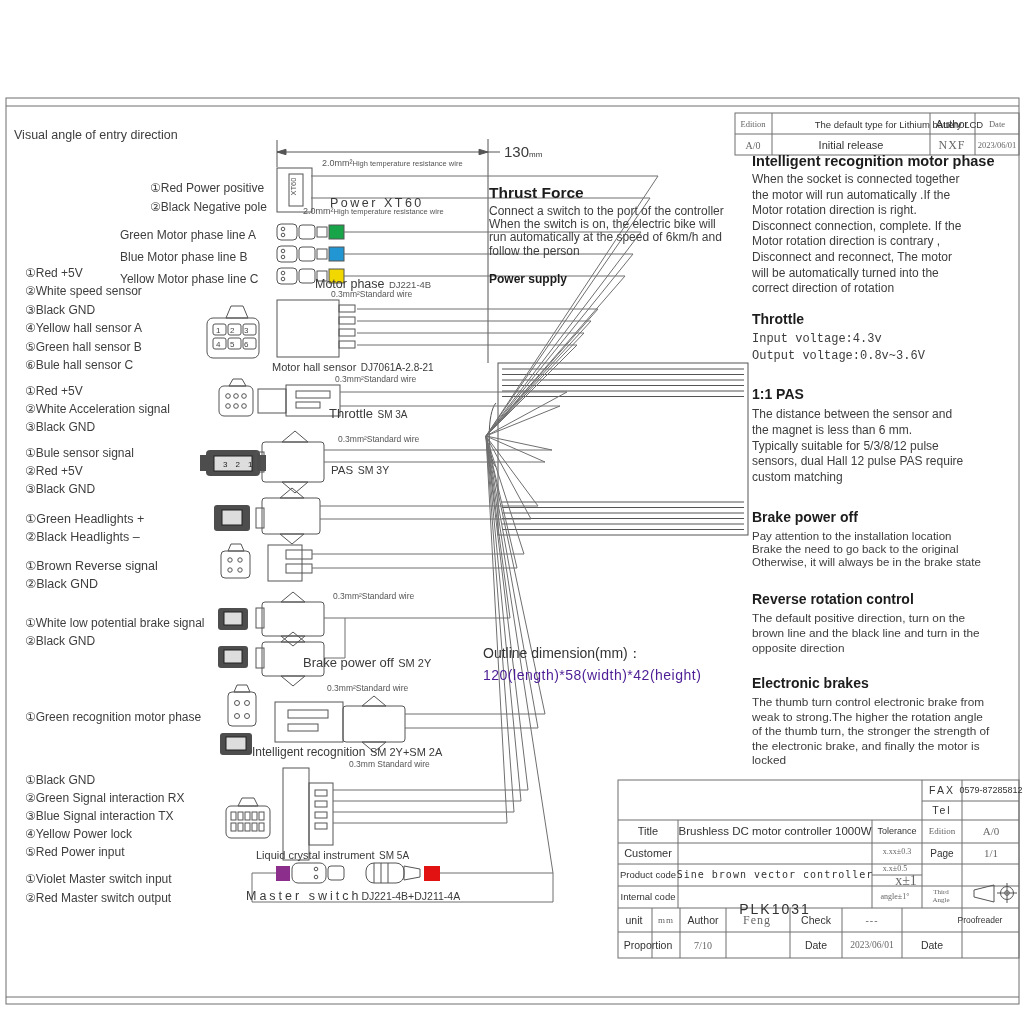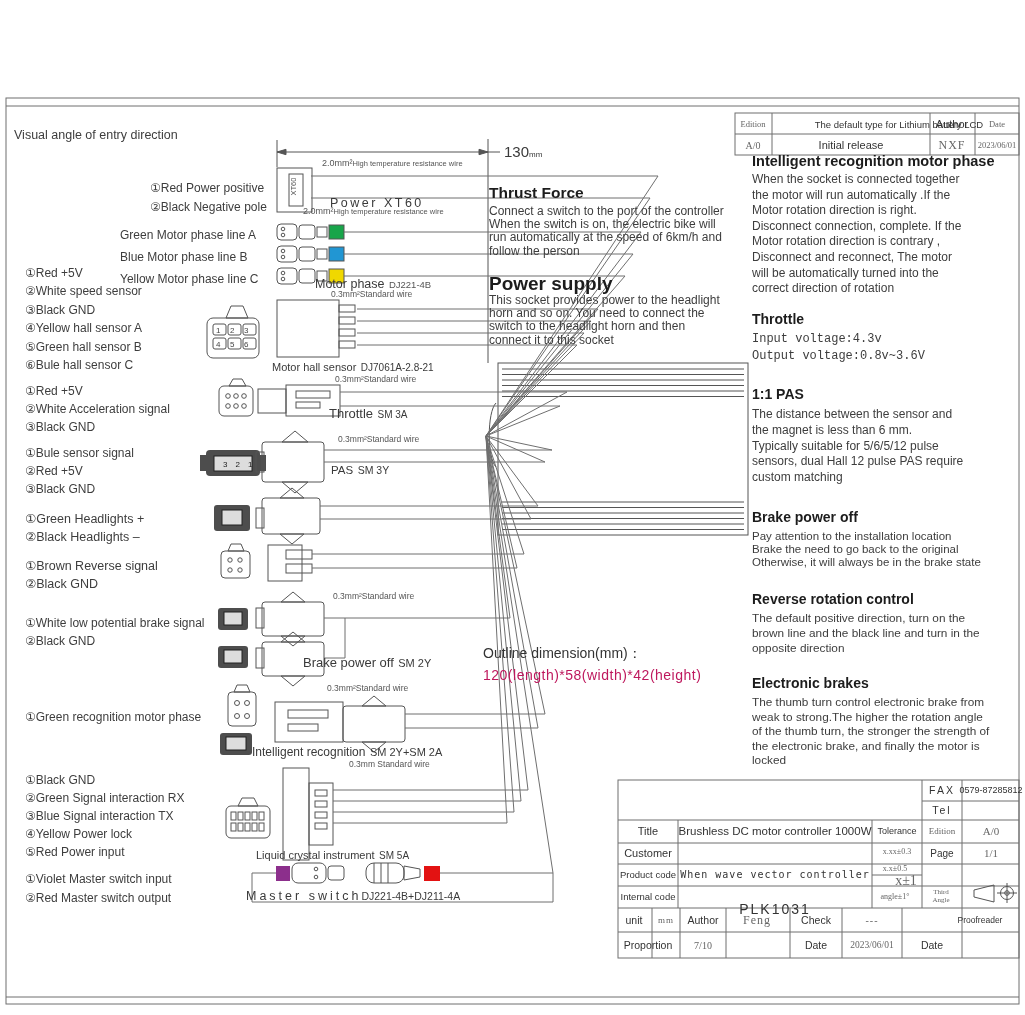--- a/index.html
+++ b/index.html
@@ -360,44 +360,40 @@
 <div class="note" style="left:338px;top:434px;font-size:8.5px;"><span>0.3mm²</span><span>Standard wire</span></div>
 <div class="note" style="left:333px;top:591px;font-size:8.5px;"><span>0.3mm²</span><span>Standard wire</span></div>
 <div class="note" style="left:327px;top:683px;font-size:8.5px;"><span>0.3mm²</span><span>Standard wire</span></div>
 <div class="note" style="left:349px;top:759px;font-size:8.5px;"><span>0.3mm</span> <span>Standard wire</span></div>
 
 <div class="t b" style="left:489px;top:183px;font-size:15.5px;">Thrust Force</div>
 <div class="t" style="left:489px;top:205px;font-size:12px;line-height:13.2px;">Connect a switch to the port of the controller
  When the switch is on, the electric bike will
 run automatically at the speed of 6km/h and
  follow the person</div>
-<div class="t b" style="left:489px;top:272px;font-size:19px;">Power supply</div>
-<div class="t" style="left:489px;top:294px;font-size:12px;line-height:13.2px;">This socket provides power to the headlight
-horn and so on. You need to connect the
-switch to the headlight horn and then
-connect it to this socket</div>
+<div class="t b" style="left:489px;top:272px;font-size:12px;">Power supply</div>
 <div class="t" style="left:483px;top:645px;font-size:14px;color:#333;">Outline dimension(mm)：</div>
-<div class="t" style="left:483px;top:667px;font-size:14px;color:#be185d;letter-spacing:0.5px;">120(length)*58(width)*42(height)</div>
+<div class="t" style="left:483px;top:667px;font-size:14px;color:#4c1d95;letter-spacing:0.5px;">120(length)*58(width)*42(height)</div>
 
 <div class="t b" style="left:752px;top:152px;font-size:14.5px;white-space:nowrap;">Intelligent recognition motor phase</div>
 <div class="t" style="left:752px;top:172px;font-size:12px;line-height:15.6px;">When the socket is connected together
 the motor will run automatically .If the
 Motor rotation direction is right.
 Disconnect connection, complete. If the
 Motor rotation direction  is contrary ,
 Disconnect and reconnect, The motor
 will be automatically turned into the
 correct direction of rotation</div>
 <div class="t b" style="left:752px;top:311px;font-size:14px;">Throttle</div>
 <div class="t" style="left:752px;top:331px;font-size:12px;line-height:17px;font-family:Liberation Mono, monospace;">Input voltage:4.3v
 Output voltage:0.8v~3.6V</div>
 <div class="t b" style="left:752px;top:386px;font-size:14px;">1:1 PAS</div>
 <div class="t" style="left:752px;top:407px;font-size:12px;line-height:15.8px;">The distance between the sensor and
  the magnet is less than 6 mm.
-Typically suitable for 5/6/5/12 pulse
+Typically suitable for 5/3/8/12 pulse
 sensors, dual Hall 12 pulse PAS require
  custom matching</div>
 <div class="t b" style="left:752px;top:509px;font-size:14px;">Brake power off</div>
 <div class="t" style="left:752px;top:530px;font-size:11.5px;line-height:12.8px;">Pay attention to the installation location
 Brake the need to go back to the original
 Otherwise, it will always be in the brake state</div>
 <div class="t b" style="left:752px;top:591px;font-size:14px;">Reverse rotation control</div>
 <div class="t" style="left:752px;top:611px;font-size:11.8px;line-height:15px;">The default positive direction, turn on the
 brown line and the black line and turn in the
 opposite direction</div>
@@ -422,21 +418,21 @@
 <div class="cc" style="left:942px;top:810px;font-size:10.5px;letter-spacing:2px;">Tel</div>
 <div class="cc" style="left:648px;top:831px;font-size:11px;">Title</div>
 <div class="cc" style="left:775px;top:831px;font-size:11.5px;">Brushless DC motor controller 1000W</div>
 <div class="cc" style="left:897px;top:831px;font-size:9px;">Tolerance</div>
 <div class="cc serif" style="left:942px;top:831px;font-size:9px;">Edition</div>
 <div class="cc serif" style="left:991px;top:831px;font-size:11px;">A/0</div>
 <div class="cc" style="left:648px;top:853px;font-size:11px;">Customer</div>
 <div class="cc" style="left:942px;top:853px;font-size:10px;">Page</div>
 <div class="cc serif" style="left:991px;top:853px;font-size:11px;">1/1</div>
 <div class="cc" style="left:648px;top:874px;font-size:9.5px;">Product code</div>
-<div class="cc mono" style="left:775px;top:874px;font-size:10px;letter-spacing:1px;">When wave vector controller</div>
+<div class="cc mono" style="left:775px;top:874px;font-size:10px;letter-spacing:1px;">Sine brown vector controller</div>
 <div class="cc" style="left:648px;top:896px;font-size:9.5px;">Internal code</div>
 <div class="cc" style="left:775px;top:896px;font-size:14px;letter-spacing:2px;margin-top:13px;">PLK1031</div>
 <div class="cc serif" style="left:897px;top:851px;font-size:8px;">x.xx±0.3</div>
 <div class="cc serif" style="left:895px;top:868px;font-size:8px;">x.x±0.5</div>
 <div class="cc serif" style="left:906px;top:881px;font-size:14px;">x±1</div>
 <div class="cc serif" style="left:895px;top:896px;font-size:8px;">angle±1°</div>
 <div class="cc serif" style="left:941px;top:896px;font-size:7px;white-space:pre-line;line-height:8px;text-align:center;">Third
 Angle</div>
 <div class="cc" style="left:634px;top:920px;font-size:10.5px;">unit</div>
 <div class="cc serif" style="left:666px;top:920px;font-size:9px;letter-spacing:1px;">mm</div>

